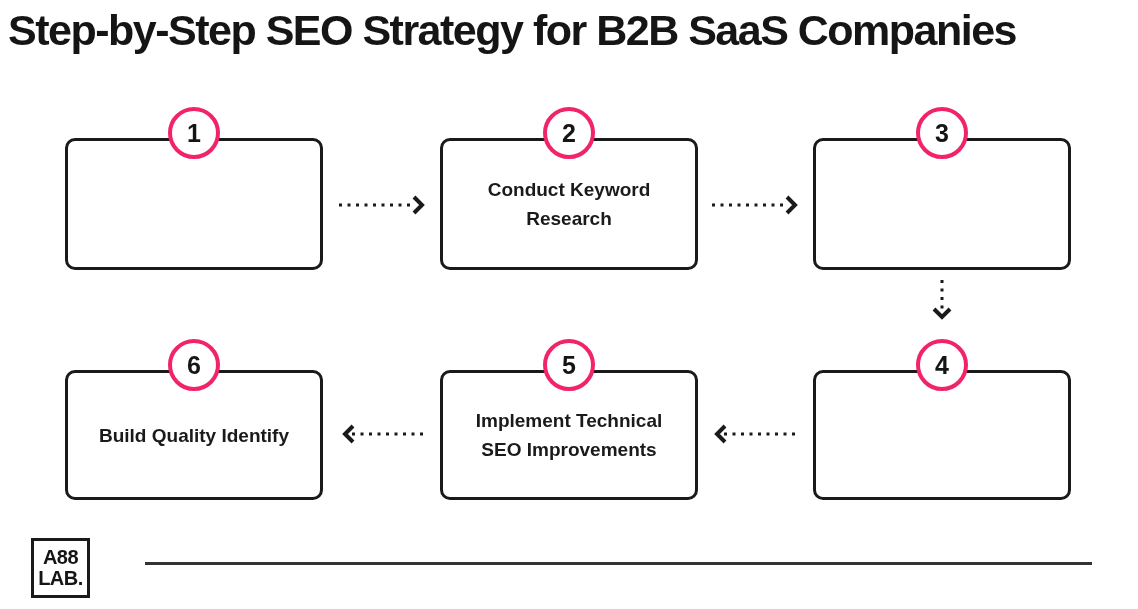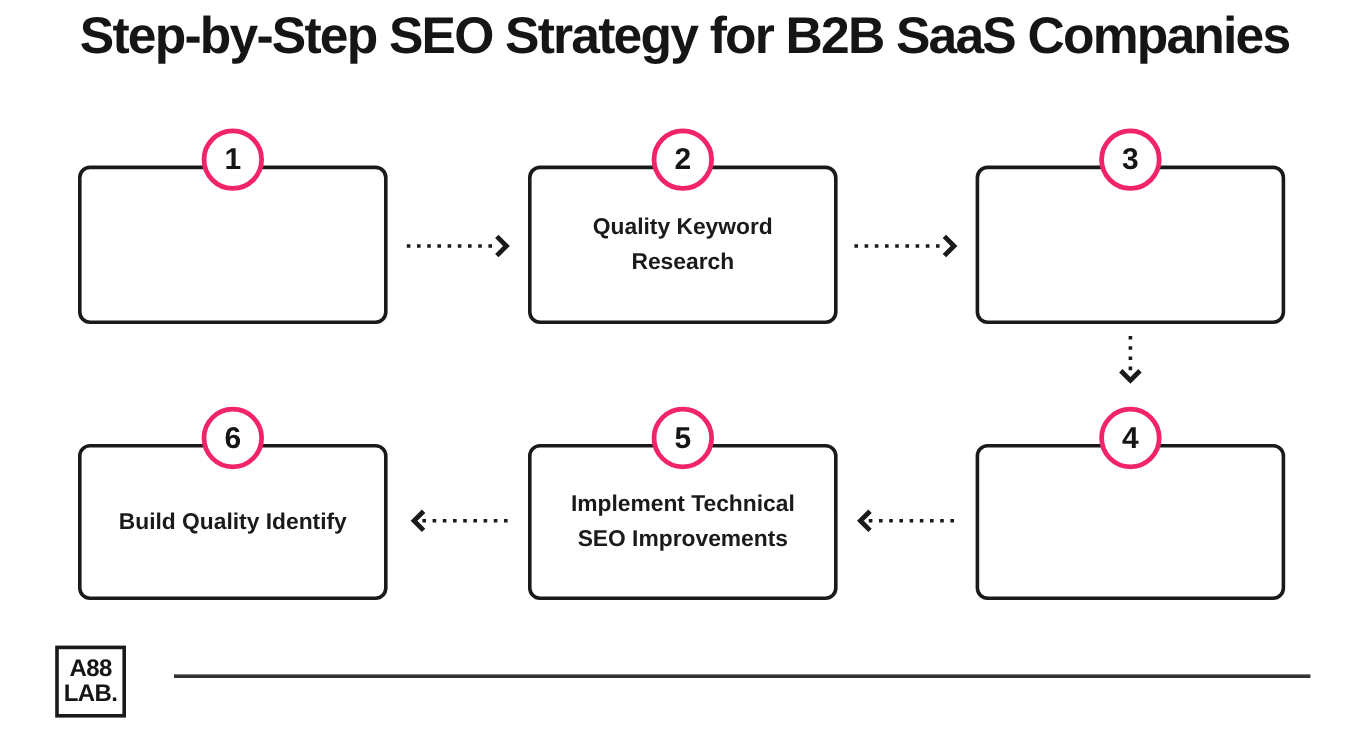--- a/index.html
+++ b/index.html
@@ -17,21 +17,20 @@
   .title {
     position: absolute;
     left: 8px;
     top: 6px;
     width: 1125px;
     font-size: 43px;
     font-weight: 800;
     letter-spacing: -1.5px;
     color: #151515;
     white-space: nowrap;
-    text-align: center;
   }
 
   .step {
     position: absolute;
     width: 258px;
     background: #ffffff;
     border: 3px solid #1a1a1a;
     border-radius: 10px;
     display: flex;
     align-items: center;
@@ -70,21 +69,21 @@
     font-size: 25px;
     font-weight: bold;
     color: #151515;
   }
 
   .arrow { position: absolute; }
   .arrow svg { display: block; }
 
   .logo {
     position: absolute;
-    left: 46px;
+    left: 31px;
     top: 538px;
     width: 59px;
     height: 60px;
     border: 3px solid #1a1a1a;
     display: flex;
     flex-direction: column;
     align-items: center;
     justify-content: center;
     background: #ffffff;
   }
@@ -115,21 +114,21 @@
   <div class="step row1 col-left">
     <div class="badge">
       <span class="badge-number">1</span>
     </div>
   </div>
 
   <div class="step row1 col-mid">
     <div class="badge">
       <span class="badge-number">2</span>
     </div>
-    <div class="step-label">Quality Keyword Research</div>
+    <div class="step-label">Conduct Keyword Research</div>
   </div>
 
   <div class="step row1 col-right">
     <div class="badge">
       <span class="badge-number">3</span>
     </div>
   </div>
 
   <div class="step row2 col-right">
     <div class="badge">

